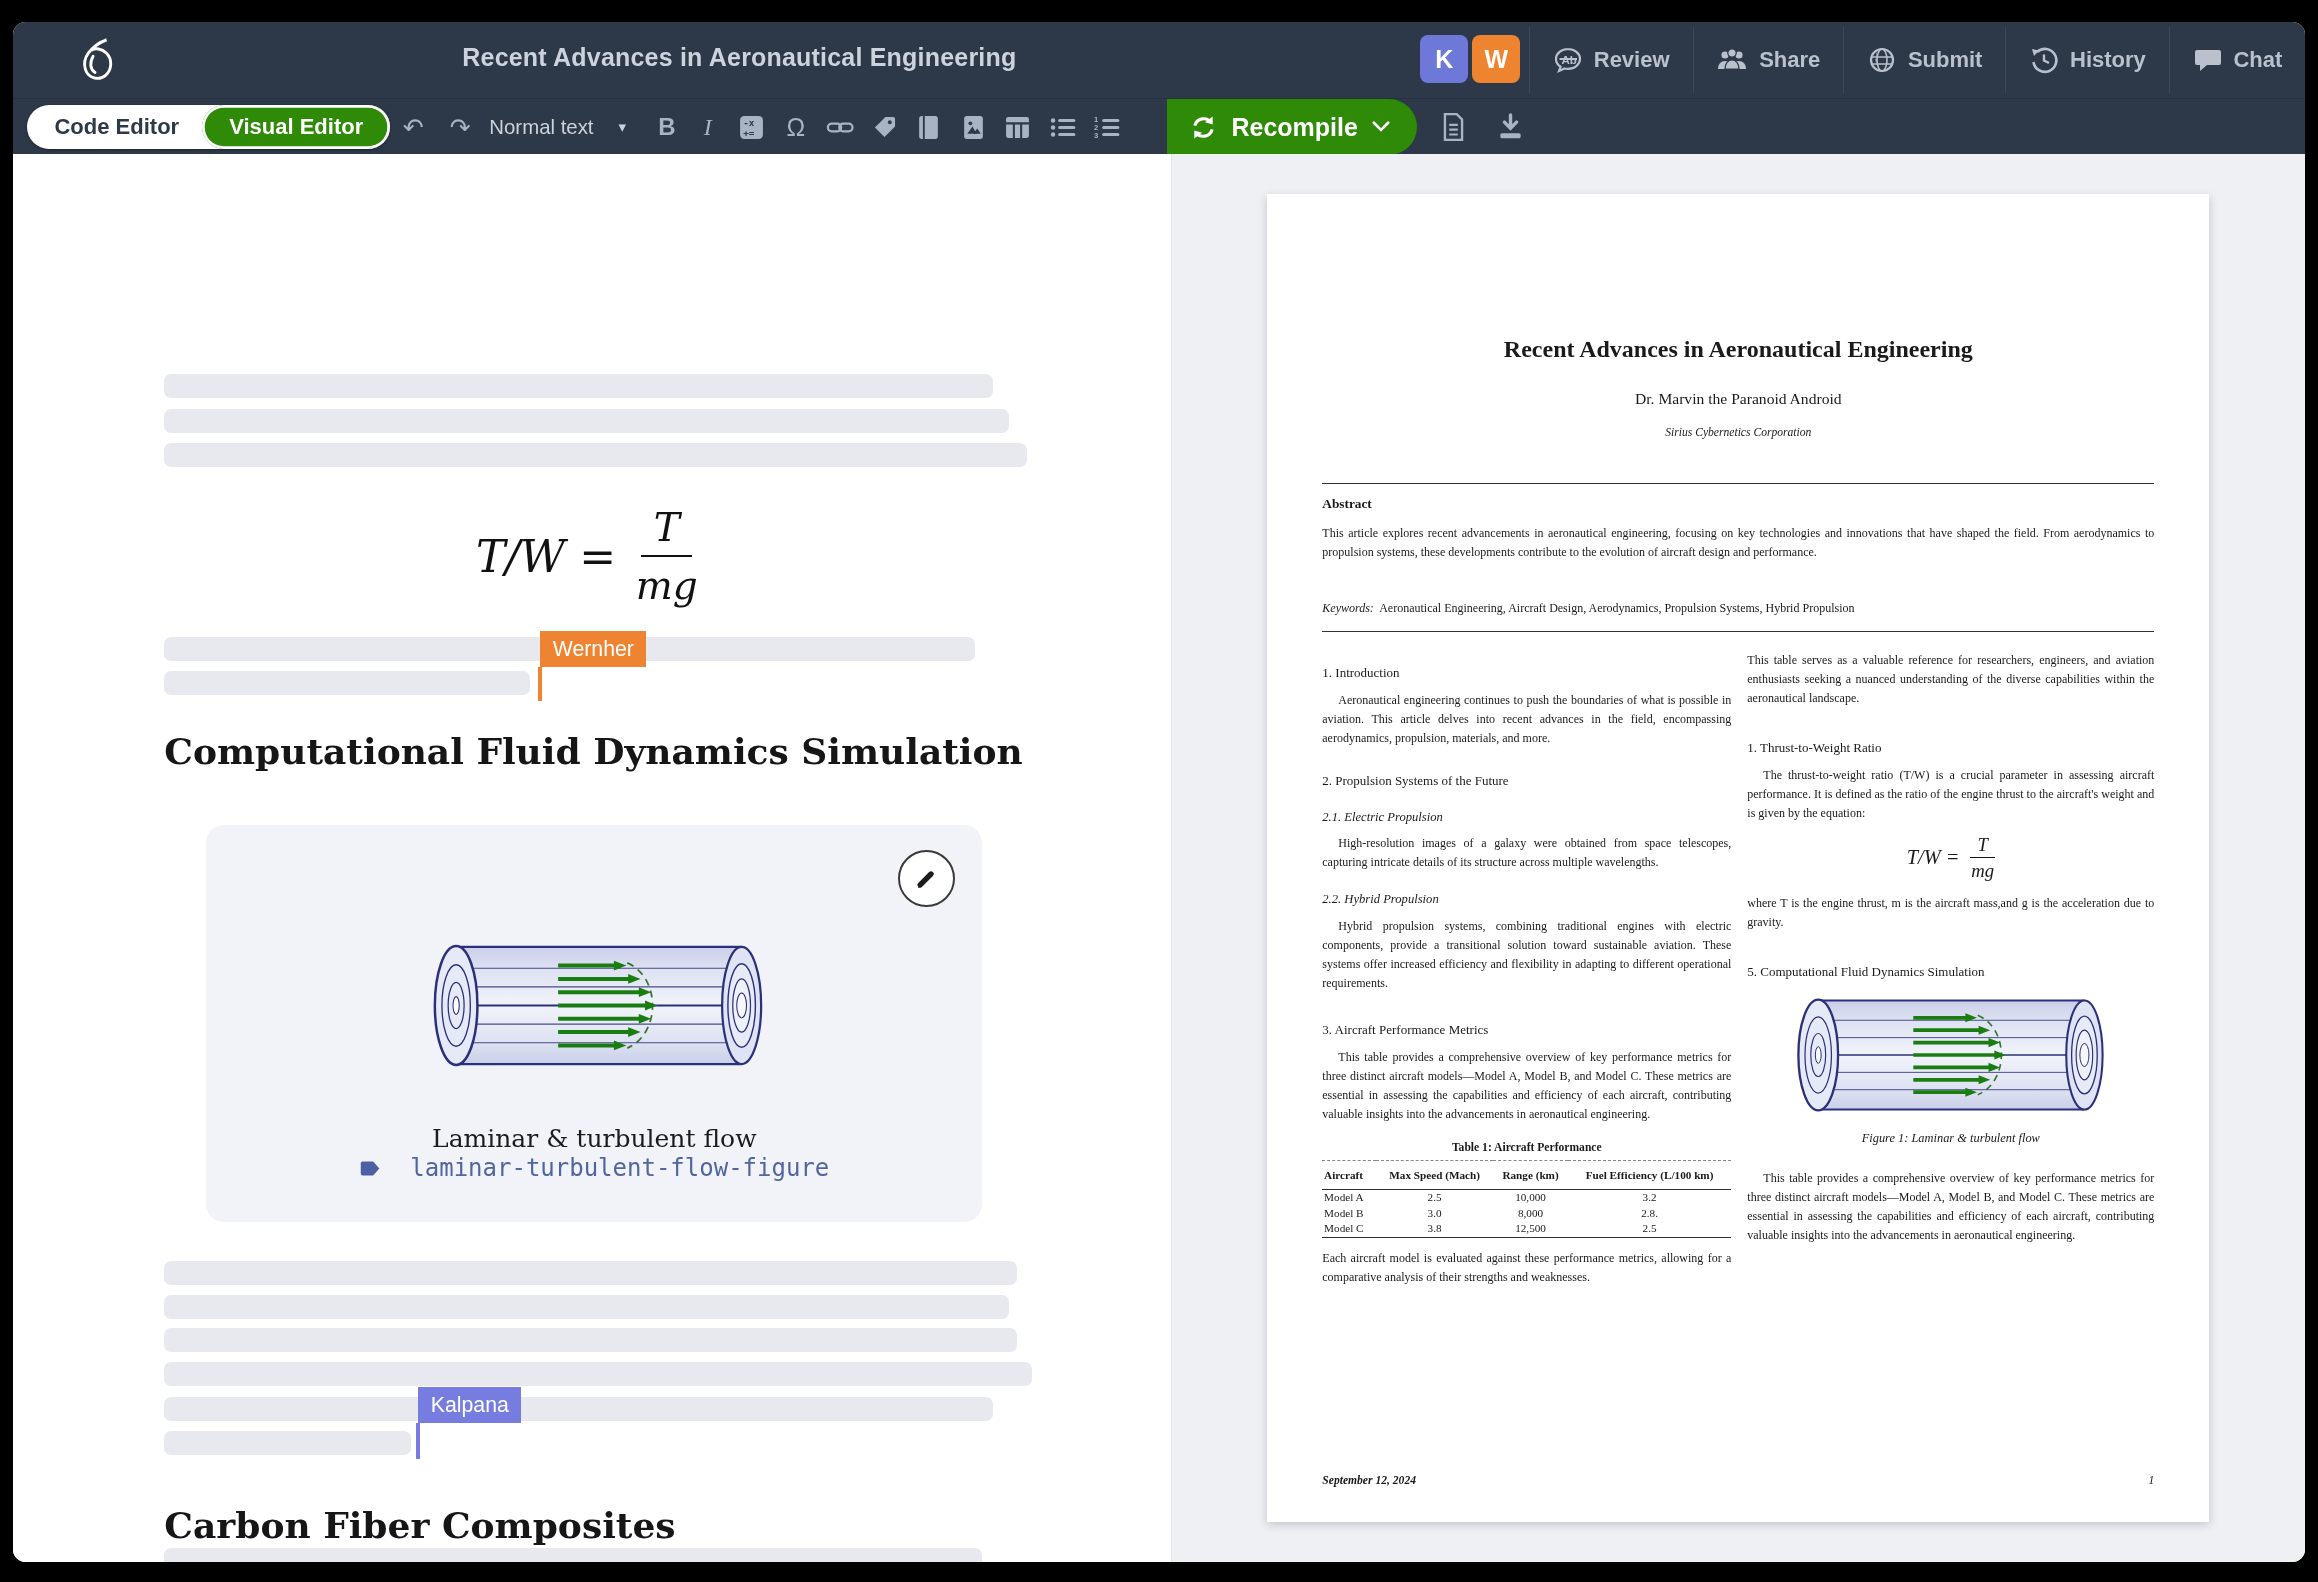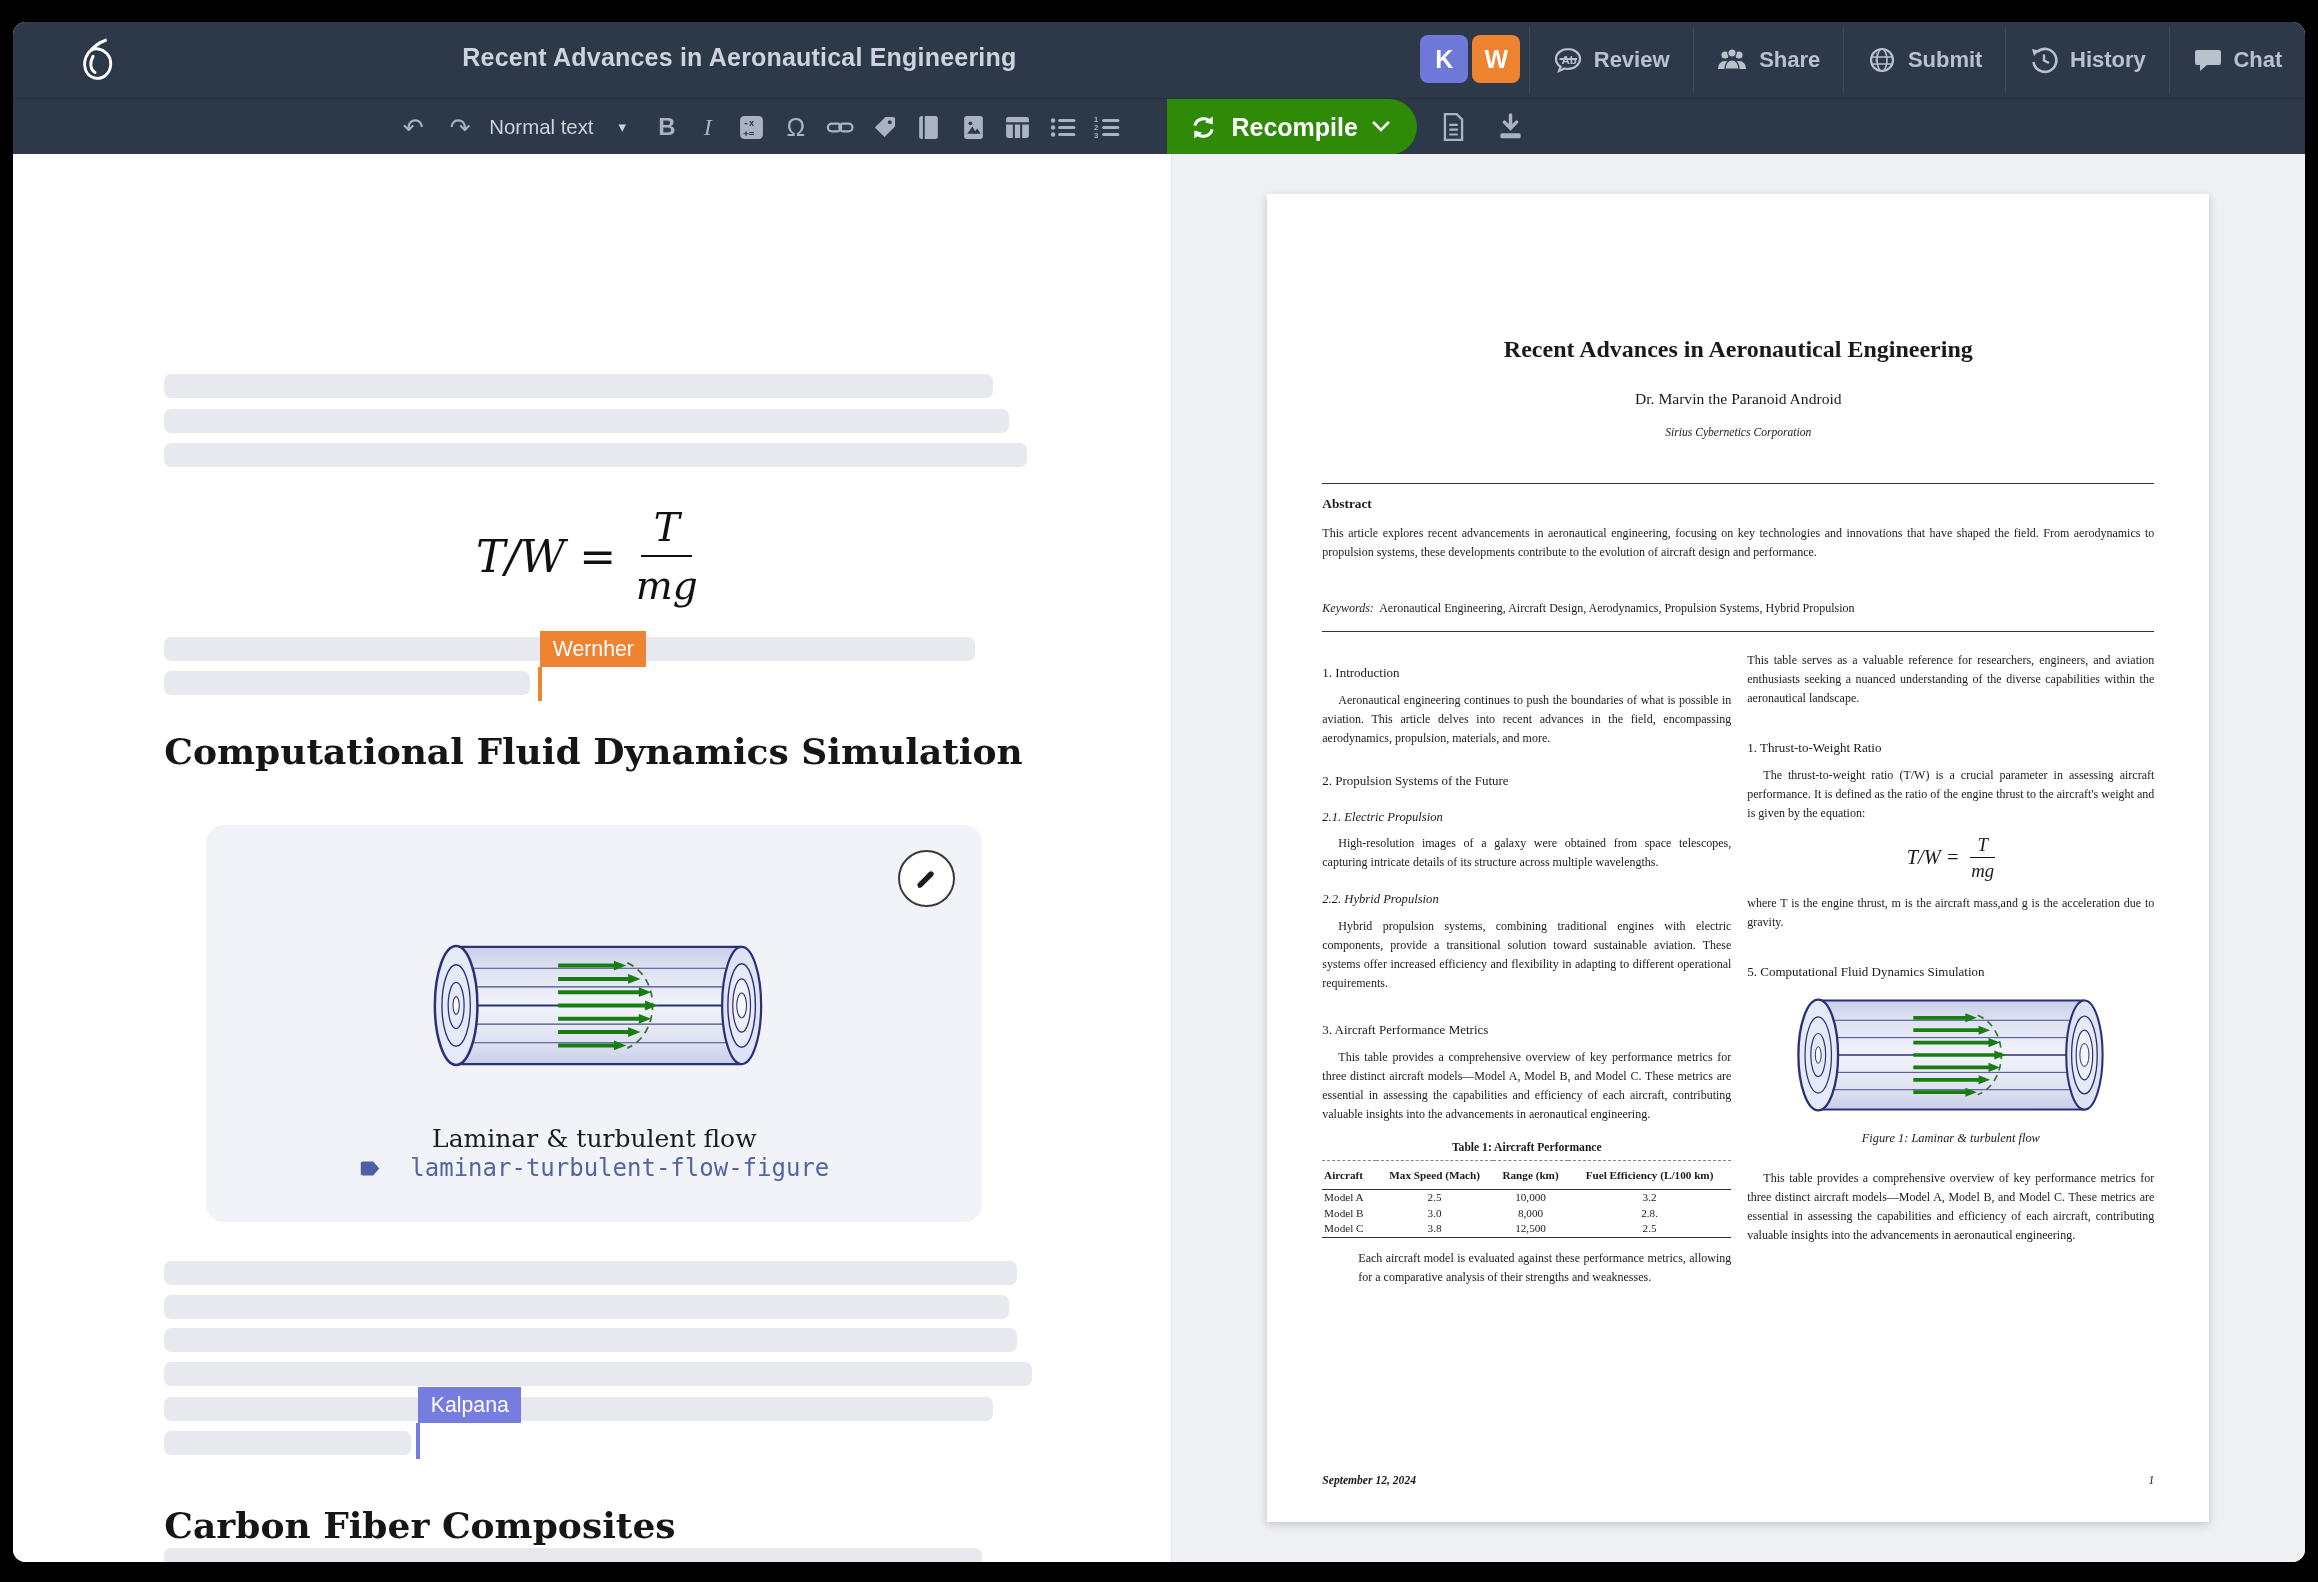--- a/index.html
+++ b/index.html
@@ -154,20 +154,24 @@
       <div class="navbtn">
         <svg width="30" height="30" viewBox="0 0 30 30">
           <path d="M4 5 h22 a2 2 0 0 1 2 2 v11 a2 2 0 0 1 -2 2 h-12 l-7 6 v-6 h-3 a2 2 0 0 1 -2 -2 V7 a2 2 0 0 1 2 -2 z" fill="#b9c1cd"></path>
         </svg>
         <span>Chat</span>
       </div>
     </div>
   </div>
 
   <div class="toolbar">
+    <div class="toggle">
+      <div class="seg1">Code Editor</div>
+      <div class="seg2">Visual Editor</div>
+    </div>
 
     <div class="tbi glyph" style="left:378px;width:44px;">↶</div>
     <div class="tbi glyph" style="left:425px;width:44px;">↷</div>
 
     <div class="normaltext">
       <span>Normal text</span>
       <span style="font-size:15px;">▾</span>
     </div>
 
     <div class="tbi" style="left:633px;width:41px;font-size:24px;font-weight:bold;">B</div>
@@ -418,21 +422,21 @@
                   <td class="c">2.8.</td>
             </tr>
             <tr>
               <td class="l">Model C</td>
                   <td class="c">3.8</td>
               <td class="c">12,500</td>
                   <td class="c">2.5</td>
             </tr>
           </tbody>
         </table>
-        <p style="margin-top:10.7px;margin-left:36px;">Each aircraft model is evaluated against these performance metrics, allowing for a comparative analysis of their strengths and weaknesses.</p>
+        <p style="margin-top:10.7px;">Each aircraft model is evaluated against these performance metrics, allowing for a comparative analysis of their strengths and weaknesses.</p>
       </div>
 
       <div class="col" style="left:480px;width:407px;">
         <p style="margin-top:0;margin-bottom:30px;">This table serves as a valuable reference for researchers, engineers, and aviation enthusiasts seeking a nuanced understanding of the diverse capabilities within the aeronautical landscape.</p>
         <div class="sh">1.  Thrust-to-Weight Ratio</div>
         <p class="ind" style="margin-bottom:12.4px;">The thrust-to-weight ratio (T/W) is a crucial parameter in assessing aircraft performance. It is defined as the ratio of the engine thrust to the aircraft's weight and is given by the equation:</p>
         <div class="pdf-eq">
           <span class="lhs"><span>T/W</span> <span>=</span></span>
           <span class="frac" style="display:inline-flex;flex-direction:column;align-items:center;">
             <span class="num">T</span>

